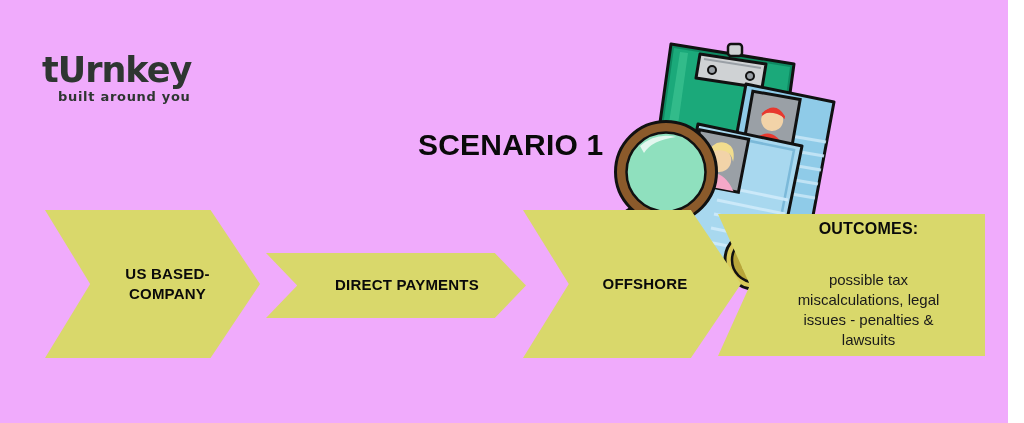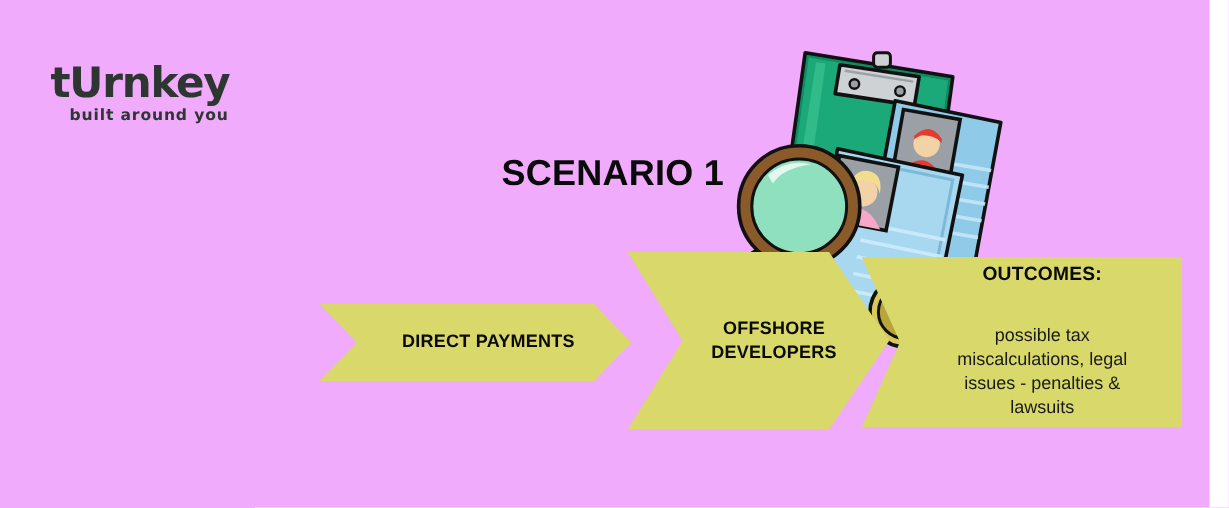--- a/index.html
+++ b/index.html
@@ -212,31 +212,36 @@
         <circle cx="166" cy="224" r="29" fill="#d8c959" stroke="#111" stroke-width="3"></circle>
         <circle cx="166" cy="224" r="22" fill="#b8a63a" stroke="#111" stroke-width="2.5"></circle>
         <g stroke="#e8e0a0" stroke-width="3" fill="none" stroke-linecap="round">
           <path d="M154 218 q14 -6 20 2 q4 6 -6 8 q-8 2 -4 -4"></path>
           <path d="M156 232 q14 -6 20 2 q4 6 -6 8 q-8 2 -4 -4"></path>
         </g>
       </g>
     </svg>
   </div>
 
+  <div class="chev" id="chev-1">
+    <div class="chev-label">
+      <span>US BASED-</span><br>
+      <span>COMPANY</span>
+    </div>
+  </div>
 
   <div class="chev" id="chev-2">
     <div class="chev-label">
       <span>DIRECT PAYMENTS</span>
     </div>
   </div>
 
   <div class="chev" id="chev-3">
     <div class="chev-label">
       <span>OFFSHORE</span><br>
-      <span>DEVELOPERS</span>
     </div>
   </div>
 
   <div class="chev" id="chev-4">
     <div id="outcomes-heading">OUTCOMES:</div>
     <div id="outcomes-body">possible tax miscalculations, legal issues - penalties &amp; lawsuits</div>
   </div>
 
 </div>
 

